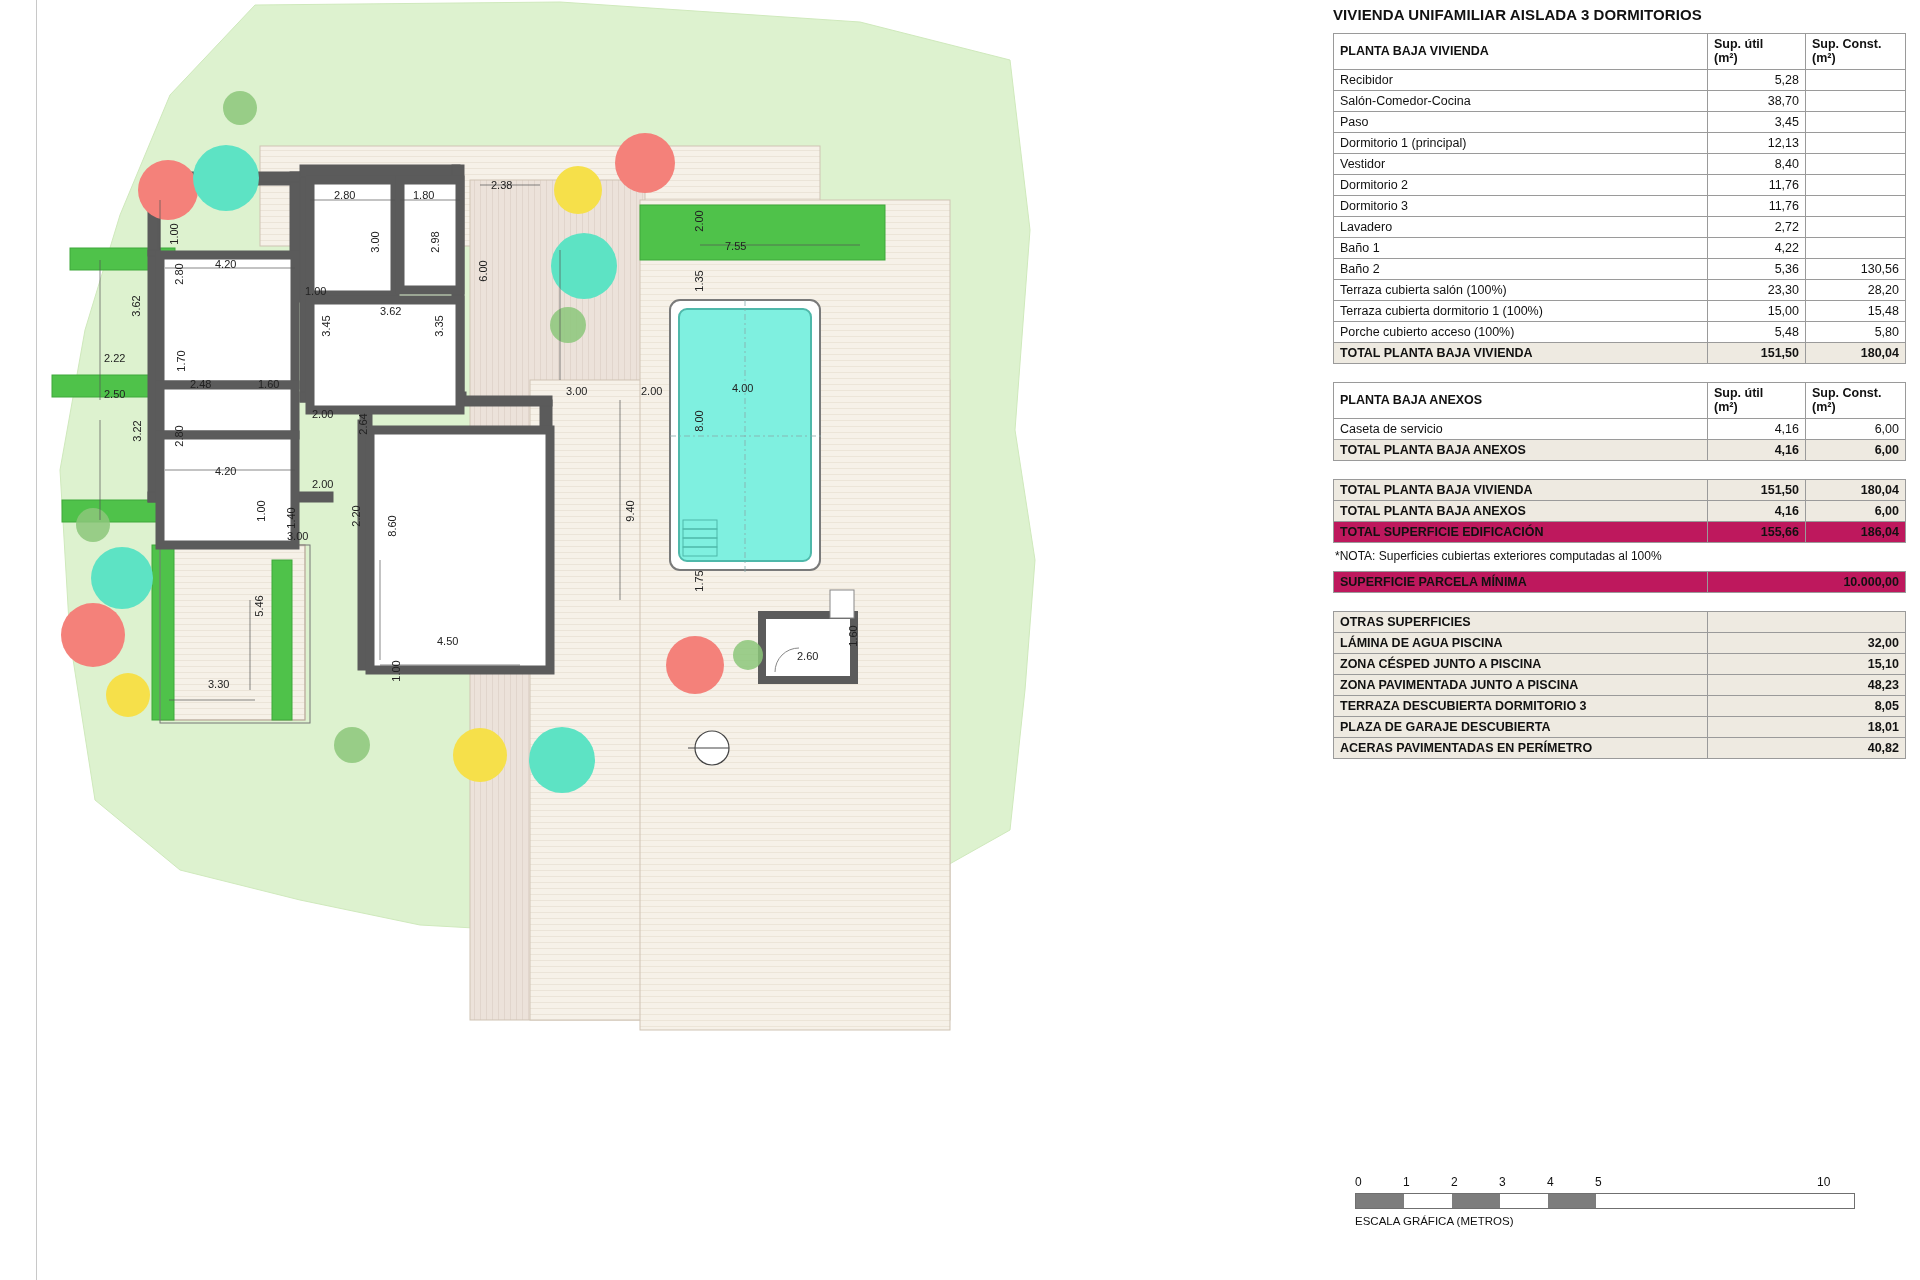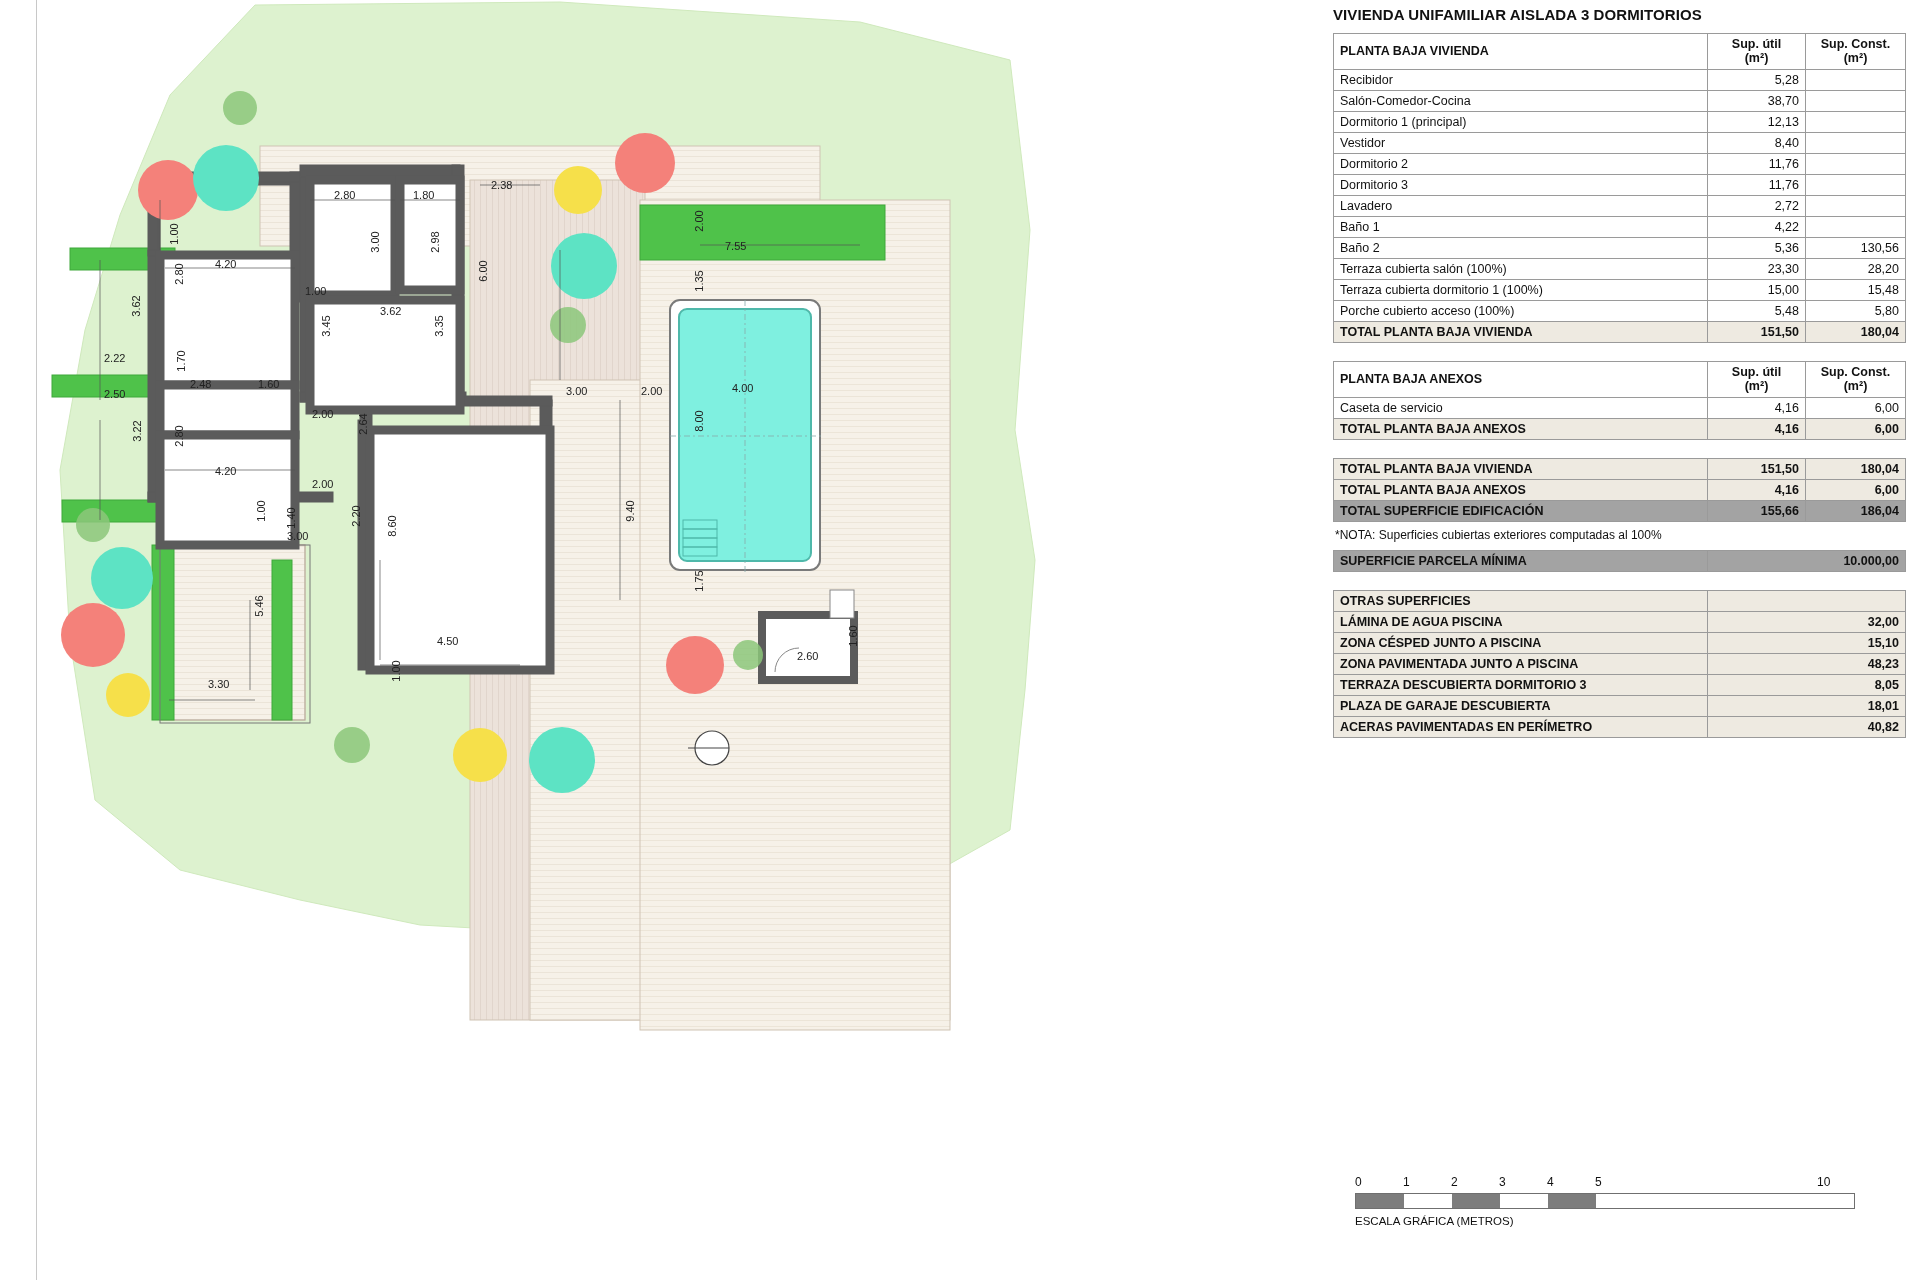--- a/index.html
+++ b/index.html
@@ -19,26 +19,26 @@
   .panel-title{
     font-size:15px;font-weight:bold;color:#111;letter-spacing:.1px;
     padding:6px 0 10px 8px;
   }
   table.t{border-collapse:collapse;width:573px;margin-left:8px;}
   table.t td,table.t th{
     border:1px solid #9a9a9a;font-size:12.5px;color:#111;
     padding:3px 6px;height:19px;box-sizing:border-box;background:#fff;
   }
   th.hd{background:#eeeae1;font-weight:bold;text-align:left;line-height:1.15;}
-  th.hd.c{text-align:center;}
+  th.hd.c{text-align:left;}
   td.num{text-align:right;width:98px;}
   td.num2{text-align:right;width:100px;}
   tr.tot td{background:#eeeae1;font-weight:bold;}
   tr.tot2 td{background:#eeeae1;font-weight:bold;}
-  tr.highlight td{background:#a3a3a3;font-weight:bold;}
+  tr.highlight td{background:#be185d;font-weight:bold;}
   .nota{font-size:12px;color:#111;padding:6px 2px 2px 10px;}
   .gap{height:18px;}
 
   
   #scalebar{position:absolute;left:1355px;top:1175px;width:500px;}
   .sb-nums{position:relative;height:18px;}
   .sb-nums span{position:absolute;font-size:12px;color:#111;}
   .sb-bar{position:relative;height:16px;border:1px solid #6f6f6f;box-sizing:border-box;display:flex;}
   .sb-seg{height:100%;}
   .sb-dark{background:#7d7d7d;}
@@ -256,20 +256,25 @@
             <td>Recibidor</td>
             <td class="num">5,28</td>
             <td class="num2"></td>
           </tr>
       <tr>
             <td>Salón-Comedor-Cocina</td>
             <td class="num">38,70</td>
             <td class="num2"></td>
           </tr>
       <tr>
+            <td>Paso</td>
+            <td class="num">3,45</td>
+            <td class="num2"></td>
+          </tr>
+      <tr>
             <td>Dormitorio 1 (principal)</td>
             <td class="num">12,13</td>
             <td class="num2"></td>
           </tr>
       <tr>
             <td>Vestidor</td>
             <td class="num">8,40</td>
             <td class="num2"></td>
           </tr>
       <tr>

